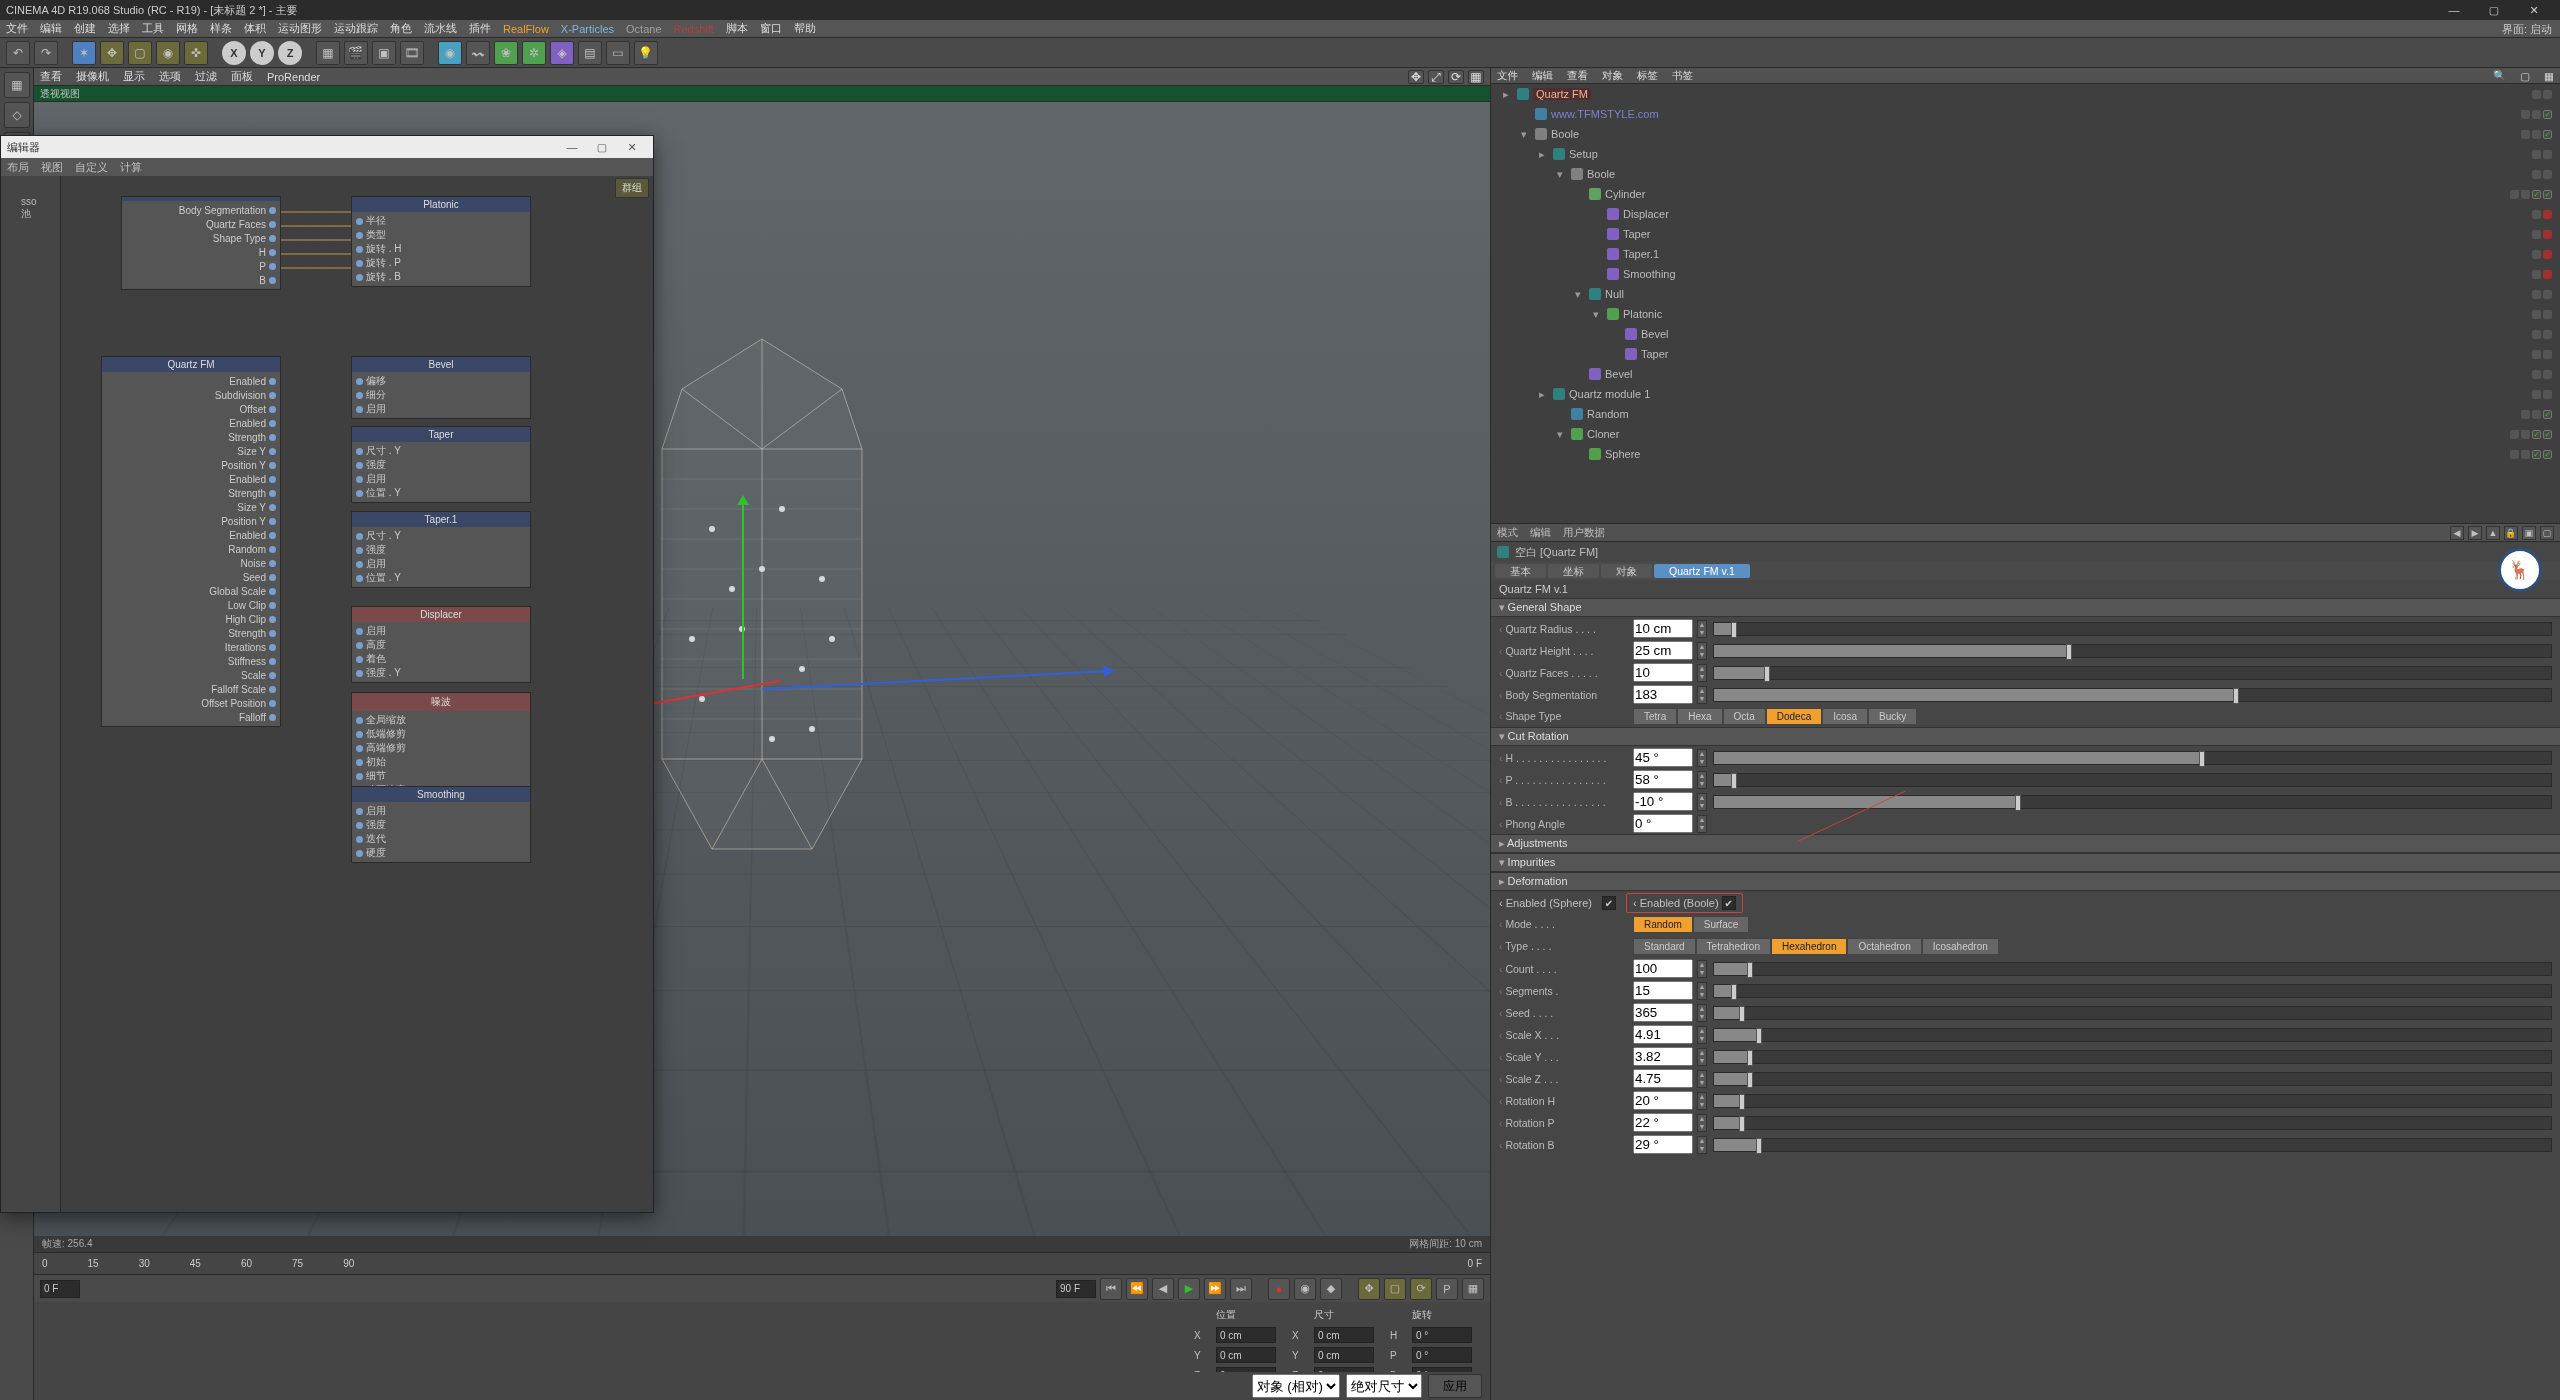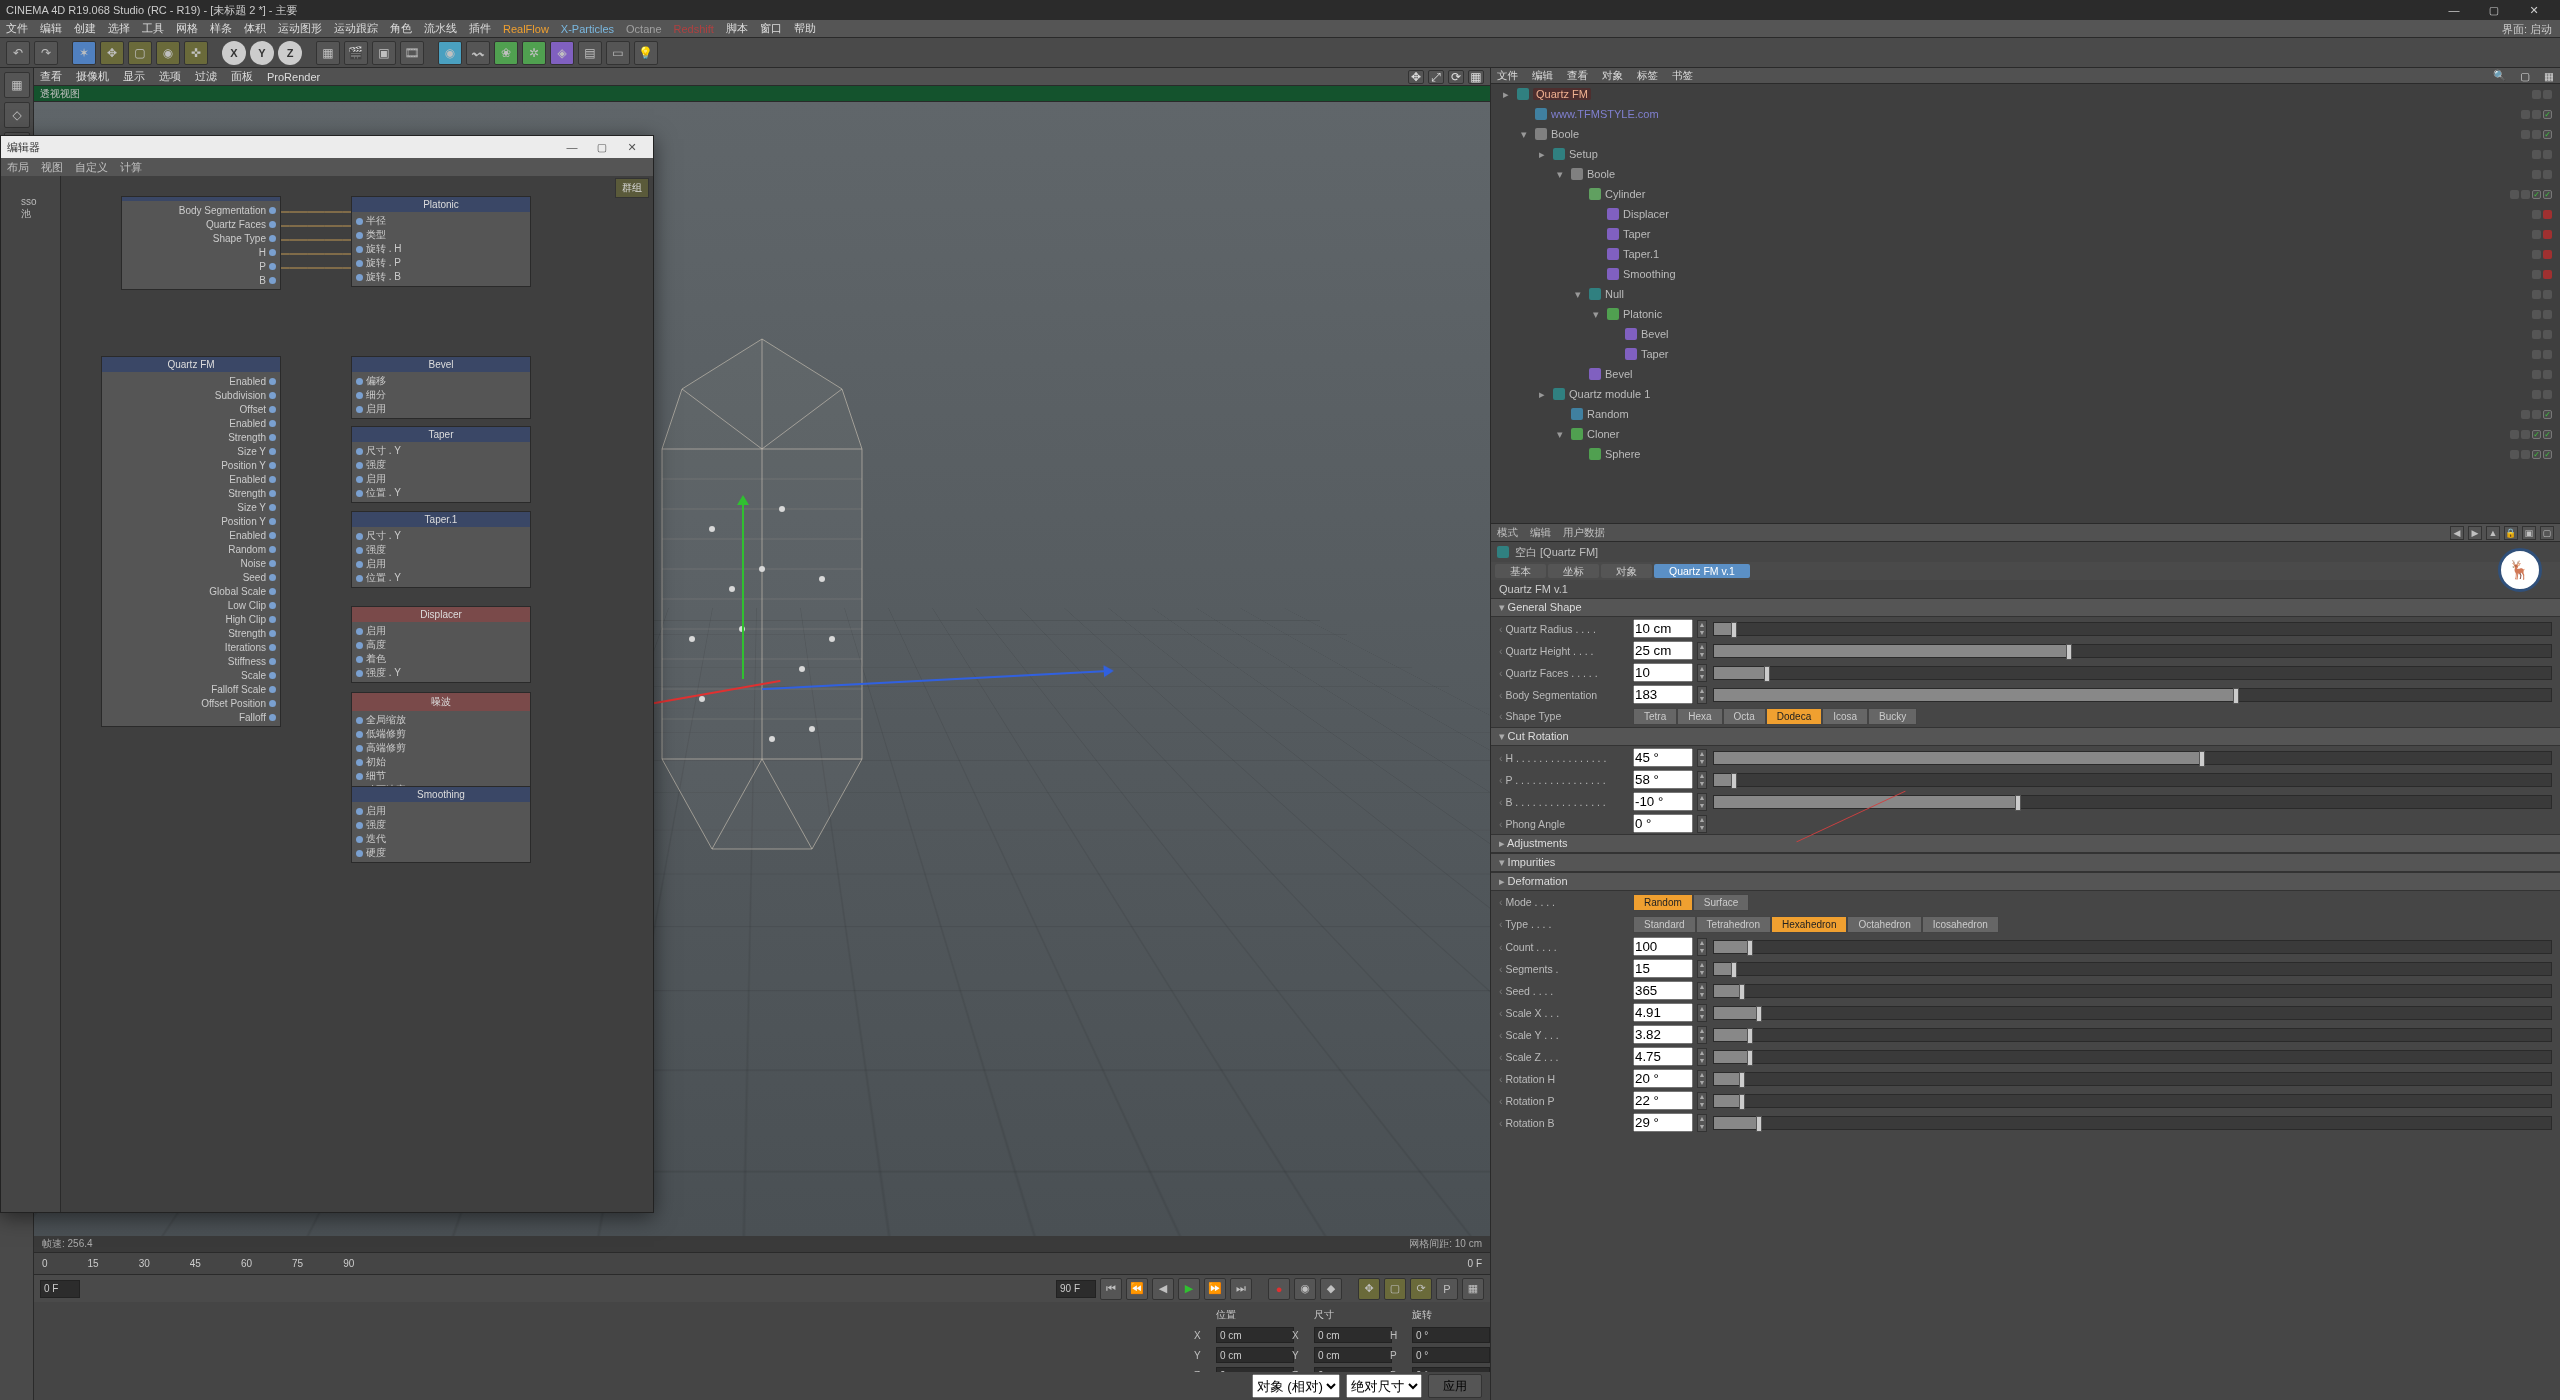--- a/index.html
+++ b/index.html
@@ -56,21 +56,21 @@
   
   .timeline { height: 22px; background: #454545; display:flex; align-items:center; padding:0 8px; gap: 40px; font-size:10px; color:#ccc; border-top:1px solid #2a2a2a; }
   .transport { height: 28px; background:#4a4a4a; display:flex; align-items:center; padding:0 6px; gap:4px; border-top:1px solid #2a2a2a; }
   .transport input[type=text] { width:40px; height:18px; background:#2c2c2c; border:1px solid #222; color:#ccc; font-size:10px; padding:0 3px; }
   .play { width:22px; height:22px; background:#555; border:1px solid #333; border-radius:2px; display:flex; align-items:center; justify-content:center; }
   .play.green { color:#30c030; }
   .play.red { color:#e03030; }
   
   .coord { height: 70px; background:#454545; display:grid; grid-template-columns: 16px 70px 16px 70px 16px 70px; grid-auto-rows: 18px; gap:2px 6px; padding:4px 8px; align-items:center; font-size:10px; }
   .coord .hdr { text-align:left; color:#ccc; }
-  .coord input { width: 78px; height: 16px; background:#2c2c2c; border:1px solid #222; color:#ccc; font-size:10px; padding:0 3px; }
+  .coord input { width: 60px; height: 16px; background:#2c2c2c; border:1px solid #222; color:#ccc; font-size:10px; padding:0 3px; }
   
   .rightcol { width: 1070px; background:#4a4a4a; display:flex; flex-direction:column; border-left:1px solid #2a2a2a; }
   .panel-tabs { height: 16px; background:#515151; display:flex; align-items:center; padding:0 6px; gap:14px; font-size:10.5px; color:#ddd; border-bottom:1px solid #2a2a2a; }
   .objtree { flex: 0 0 440px; background:#3f3f3f; overflow:auto; border-bottom:1px solid #2a2a2a; position:relative; }
   .row { height: 20px; display:flex; align-items:center; gap:4px; padding-right: 8px; font-size:11px; color:#bbb; }
   .row .indent { display:inline-block; }
   .row .twist { width:10px; color:#999; }
   .row .oname { flex: 0 0 auto; min-width: 0; }
   .row.sel .oname { background:#4e2e2e; color:#f0b090; padding:0 3px; border-radius:2px; }
   .row .link { color:#8080d0; }
@@ -701,20 +701,30 @@
           <div></div>
         </div>
 
       <div style="position:relative">
         <div class="group-hdr collapsed">Adjustments</div>
         <div class="group-hdr">Impurities</div>
         <div class="group-hdr collapsed">Deformation</div>
         <div class="red-line" style="left:300px; top:-18px; width:120px; transform:rotate(-25deg);"></div>
       </div>
 
+      <div class="prop">
+        <div class="inline-checks">
+          <span>‹ <span>Enabled (Sphere)</span></span>
+          <span class="check">✔</span>
+          <span class="redbox">
+            <span>‹ <span>Enabled (Boole)</span></span>
+            <span class="check">✔</span>
+          </span>
+        </div>
+      </div>
 
       <div class="prop">
           <span class="lab">Mode . . . .</span>
         <div class="chipset">
           <div class="chip active">Random</div>
           <div class="chip">Surface</div>
         </div>
       </div>
       <div class="prop">
           <span class="lab">Type . . . .</span>

